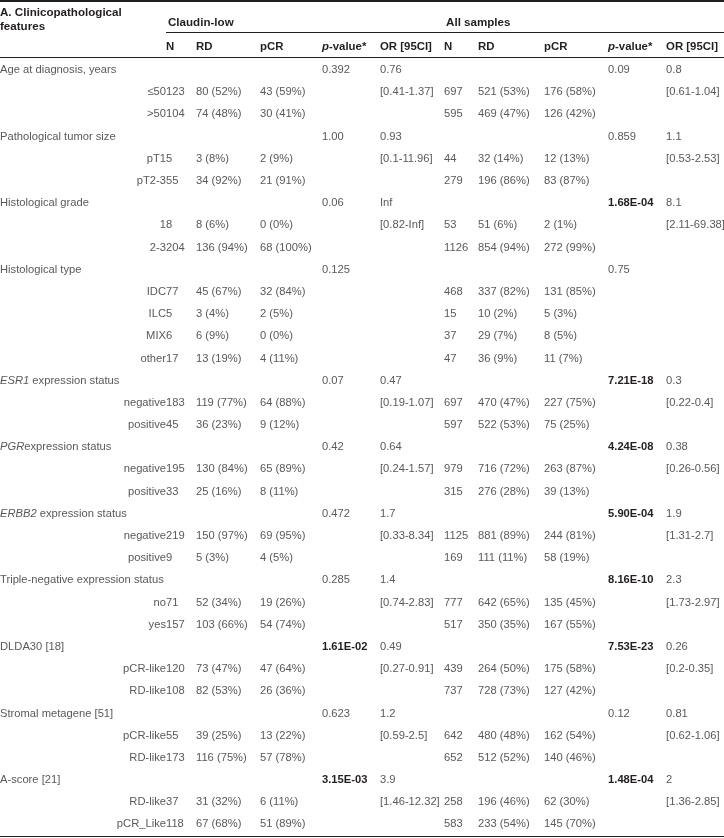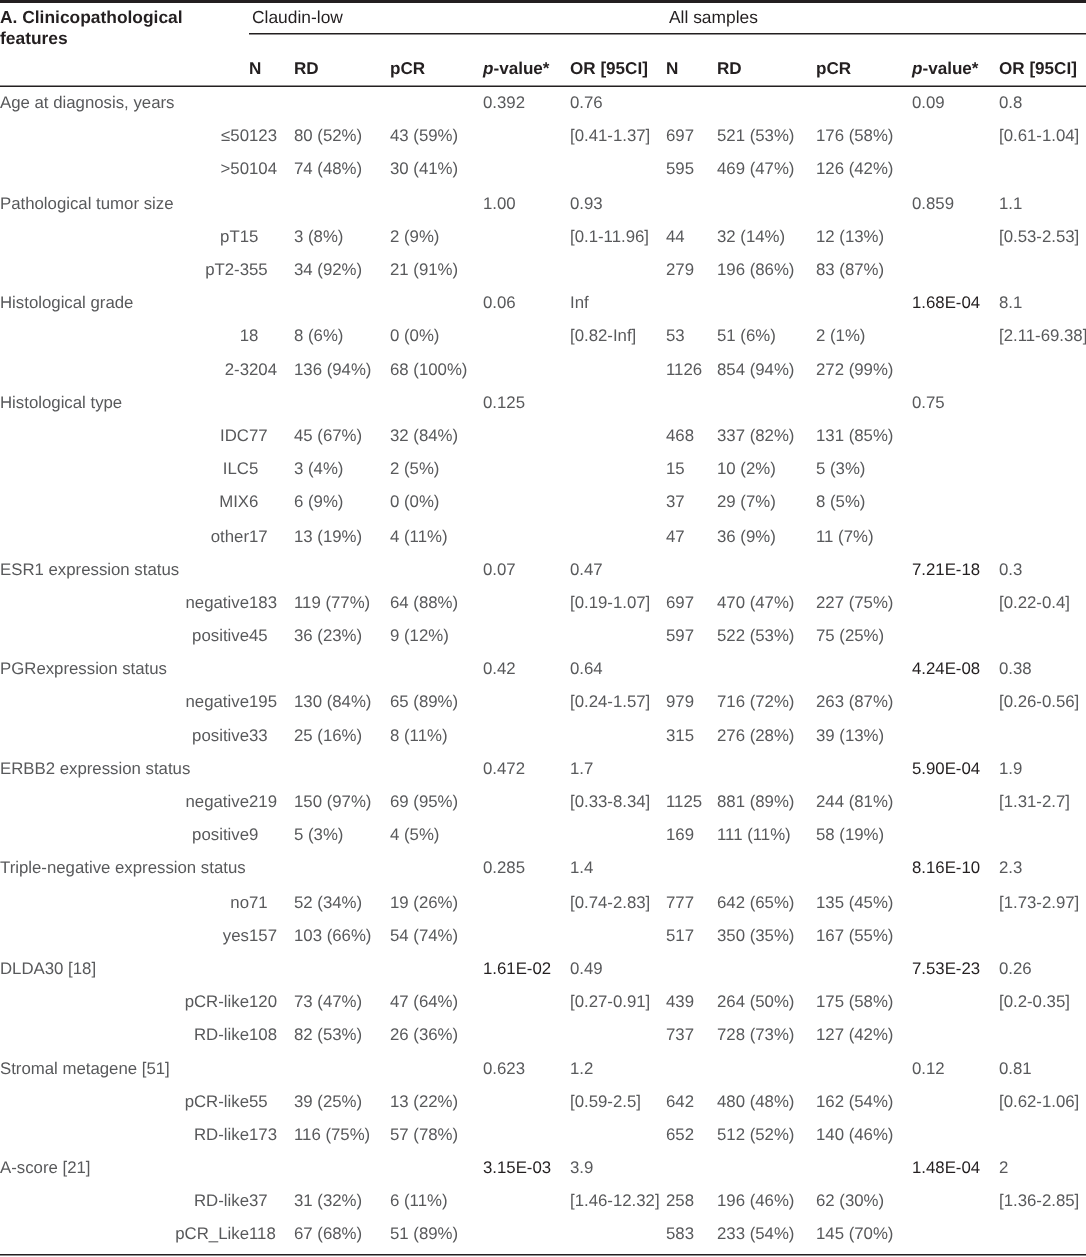--- a/index.html
+++ b/index.html
@@ -39,24 +39,24 @@
   col.c-pcr2  { width: 64px; }
   col.c-p2    { width: 58px; }
   col.c-or2   { width: 58px; }
 
   
   tr.group-head td, tr.group-head th {
     vertical-align: top;
     padding: 0;
   }
   .grp-title {
-    font-weight: normal;
+    font-weight: bold;
     color: #231f20;
     font-size: 11.6px;
-    padding: 5px 0 3px 2px;
+    padding: 15px 0 3px 2px;
     border-bottom: 1.4px solid #231f20;
     line-height: 13.5px;
   }
   .sect-title {
     font-weight: bold;
     color: #231f20;
     font-size: 11.6px;
     line-height: 13.5px;
     padding: 5px 0 3px 0;
   }
@@ -76,22 +76,22 @@
   tr.data-row td {
     padding: 5.1px 0 5.1px 0;
     vertical-align: top;
     color: #58595b;
     font-size: 11.2px;
     line-height: 12px;
     white-space: nowrap;
   }
   td.lbl { color: #58595b; }
   td.lbl.cat { color: #58595b; text-align: right; }
-  .bold { font-weight: normal; color: #231f20; }
-  .it { }
+  .bold { font-weight: bold; color: #231f20; }
+  .it { font-style: italic; }
 
   .topline {
     position: absolute;
     top: 0; left: 0;
     width: 724px;
     height: 1.6px;
     background: #231f20;
   }
   .botline {
     position: absolute;

